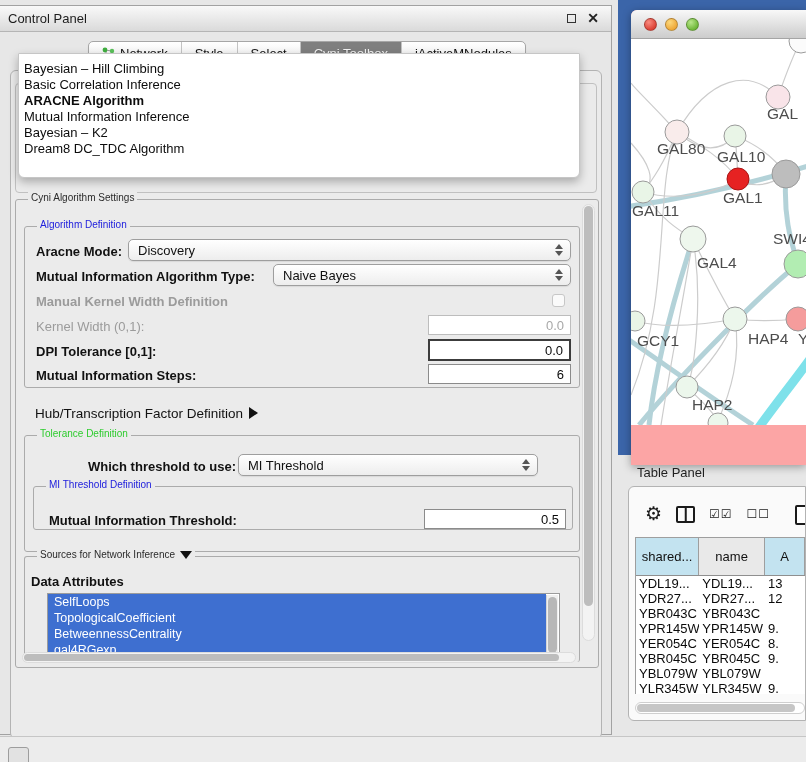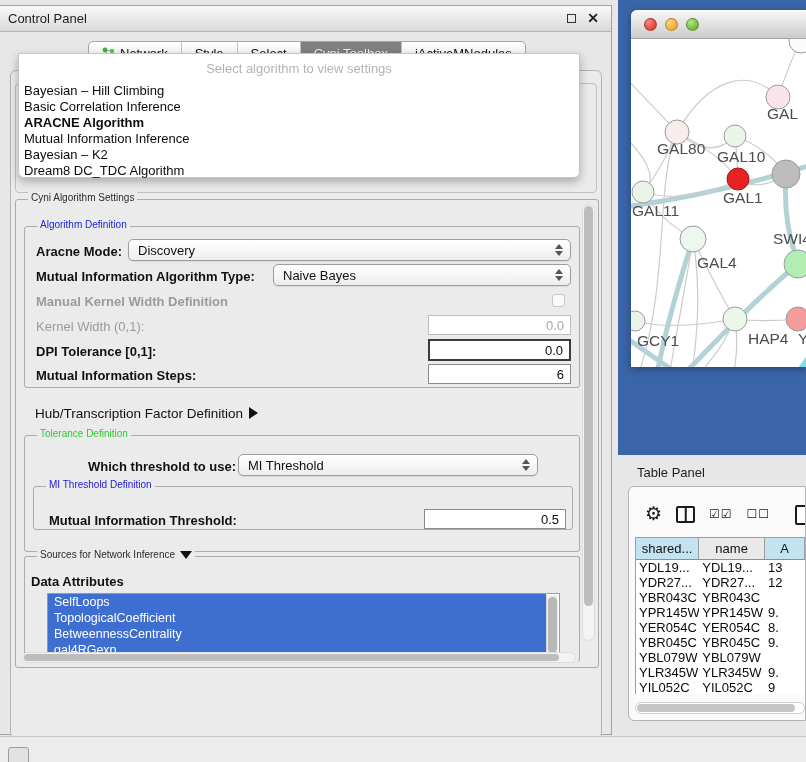--- a/index.html
+++ b/index.html
@@ -90,21 +90,21 @@
               border:1px solid #dcdcdc; border-radius:6px; }
   #cyni-hsb .thumb { position:absolute; top:1px; bottom:1px; left:1px; width:97%; background:#bdbdbd; border-radius:6px; }
 
   
   #apply-btn { position:absolute; left:268px; top:674px; width:70px; height:23px; border:1px solid #9c9c9c;
                border-radius:5px; background:linear-gradient(#ffffff,#e7e7e7); font-size:13px; color:#111;
                display:flex; align-items:center; justify-content:center; box-shadow:0 1px 1px rgba(0,0,0,.1); }
 
   
   #desktop { position:absolute; left:618px; top:0; width:188px; height:455px; background:#3b65a9; }
-  #netwin { position:absolute; left:13px; top:10px; width:175px; height:357px; background:#fca5a5;
+  #netwin { position:absolute; left:13px; top:10px; width:175px; height:455px; background:#fca5a5;
             border-radius:6px 0 0 0; overflow:hidden; box-shadow:0 2px 8px rgba(0,0,0,.35); }
   #netwin-titlebar { height:29px; background:linear-gradient(#f8f8f8,#cccccc); border-bottom:1px solid #a5a5a5;
                      display:flex; align-items:center; padding-left:13px; gap:8px; }
   .traffic { width:13px; height:13px; border-radius:50%; border:1px solid rgba(0,0,0,.25); }
   .traffic.red { background:radial-gradient(circle at 35% 30%, #f98b80, #dd4337 70%); }
   .traffic.yellow { background:radial-gradient(circle at 35% 30%, #fcd87c, #efa93a 70%); }
   .traffic.green { background:radial-gradient(circle at 35% 30%, #b8e68a, #70b83a 70%); }
   #net-canvas { position:relative; width:175px; height:386px; background:#fff; overflow:hidden; }
 
   
@@ -112,21 +112,21 @@
   #table-panel { position:absolute; left:628px; top:486px; width:178px; height:235px; background:#fafafa;
                  border:1px solid #b3b3b3; border-radius:6px 0 0 6px; overflow:hidden; }
   #tp-toolbar { position:absolute; left:0; top:10px; right:0; height:34px; display:flex; align-items:center; gap:14px; padding-left:16px; }
   .gear { font-size:19px; color:#1a1a1a; line-height:18px; }
   .col-icon { width:19px; height:17px; border:2.5px solid #1a1a1a; border-radius:2px; position:relative; }
   .col-icon::after { content:""; position:absolute; left:50%; top:0; bottom:0; width:2.5px; background:#1a1a1a; transform:translateX(-50%); }
   .chk-pair, .box-pair { display:flex; gap:3px; font-size:12px; color:#1a1a1a; letter-spacing:1px; }
   .doc-icon { position:absolute; right:-6px; top:8px; width:16px; height:20px; border:2.5px solid #1a1a1a; border-radius:2px; background:#fff; }
   #tp-table { position:absolute; left:6px; top:50px; right:0; height:157px; overflow:hidden;
               border-top:1px solid #9e9e9e; border-left:1px solid #9e9e9e; background:#fff; }
-  .thead { display:flex; height:22px; border-bottom:1px solid #8f8f8f; }
+  .thead { display:flex; height:38px; border-bottom:1px solid #8f8f8f; }
   .th { font-size:13px; color:#111; display:flex; align-items:center; justify-content:center;
         border-right:1px solid #9e9e9e; background:#e9e9e9; }
   .th.hl { background:#c3e3f0; }
   .th.c1 { width:76px; } .th.c2 { width:79px; } .th.c3 { flex:1 0 40px; }
   .trow { display:flex; height:15px; line-height:15px; font-size:13px; color:#0a0a0a; }
   .td { padding-left:3px; white-space:nowrap; overflow:hidden; }
   .td.c1 { width:76px; } .td.c2 { width:79px; } .td.c3 { flex:1 0 40px; }
   #tp-hsb { position:absolute; left:6px; right:0; bottom:6px; height:12px; background:#ffffff; border:1px solid #cfcfcf; border-radius:7px; }
   #tp-hsb .thumb { position:absolute; top:1px; bottom:1px; left:1px; width:94%; background:#c6c6c6; border-radius:7px; }
 
@@ -260,21 +260,20 @@
         <div id="cyni-hsb">
             <div class="thumb"></div>
           </div>
       </div>
 
       <div id="apply-btn">Apply</div>
 
     </div>
 
     <div id="algo-popup">
-      <div class="placeholder">Select algorithm to view settings</div>
       <div class="items">
         <div class="item">Bayesian – Hill Climbing</div>
         <div class="item">Basic Correlation Inference</div>
         <div class="item hl">ARACNE Algorithm</div>
         <div class="item">Mutual Information Inference</div>
         <div class="item">Bayesian – K2</div>
         <div class="item">Dream8 DC_TDC Algorithm</div>
       </div>
     </div>
   </div>

